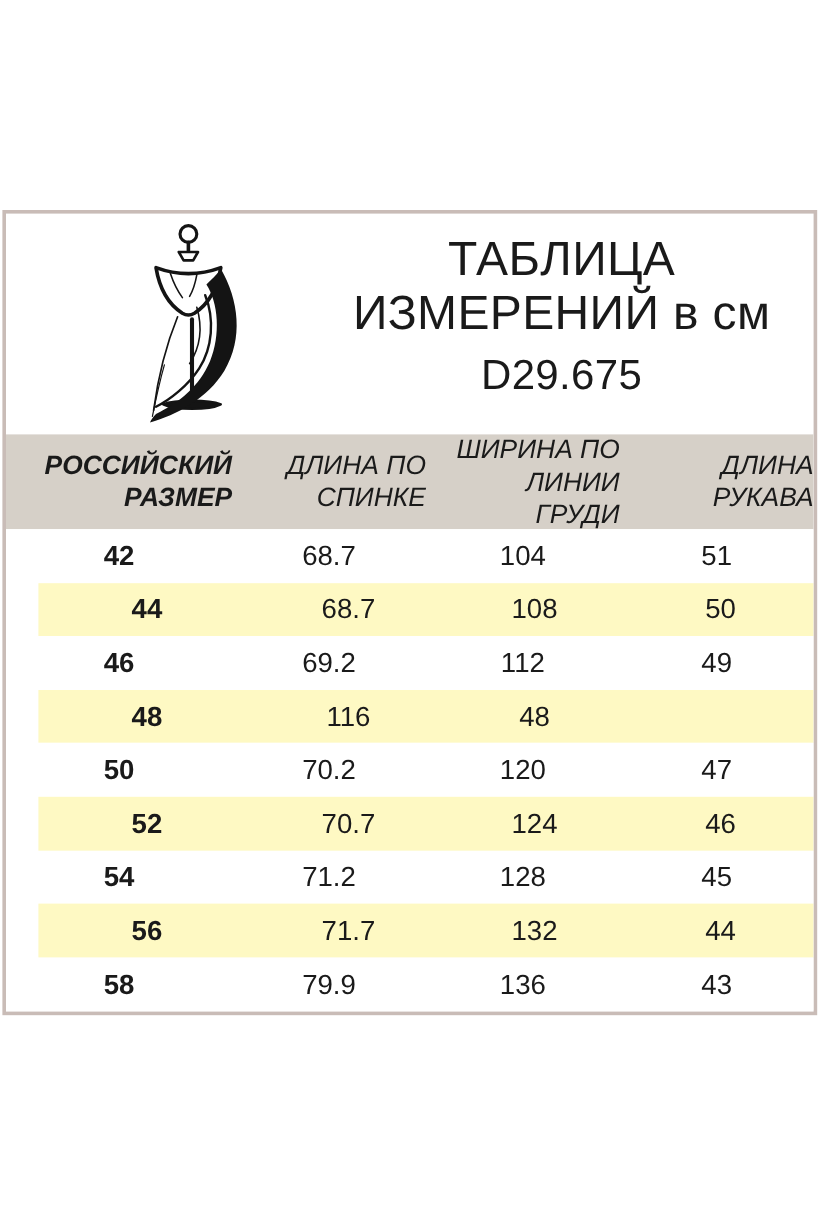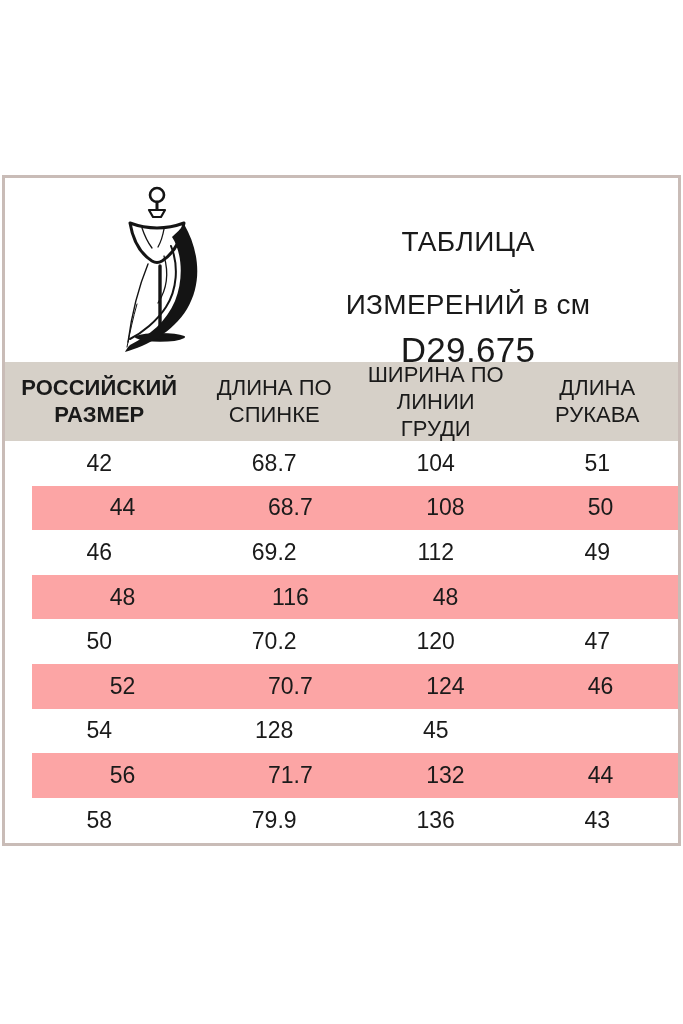--- a/index.html
+++ b/index.html
@@ -10,36 +10,36 @@
   }
   .frame{
     position:absolute;left:2px;top:175px;width:679px;height:671px;
     box-sizing:border-box;border:3px solid #c9bcb7;background:#ffffff;
     overflow:hidden;
   }
   .top-section{position:relative;height:184px;}
   .mannequin{position:absolute;left:80px;top:5px;width:152px;height:172px;}
   .mannequin svg{width:100%;height:100%;display:block;}
   .title-block{position:absolute;left:250px;top:16px;width:426px;text-align:center;}
-  .title-line{font-size:28px;line-height:1.12;white-space:nowrap;letter-spacing:0.3px;margin-top:32px;}
+  .title-line{font-size:40px;line-height:1.12;white-space:nowrap;letter-spacing:0.3px;}
   .product-code{font-size:35px;margin-top:9px;letter-spacing:0.3px;}
   .thead{
     display:grid;grid-template-columns:28% 24% 24% 24%;
     height:79px;background:#d6d0c8;align-items:center;
-    font-size:22px;line-height:1.22;text-align:center;
+    font-size:22px;line-height:1.22;text-align:right;font-style:italic;
   }
   .th{white-space:pre-line;}
   .th-first{font-weight:bold;}
   .trow{
     display:grid;grid-template-columns:28% 24% 24% 24%;
     height:44.6px;align-items:center;font-size:23px;text-align:center;
     background:#ffffff;
   }
-  .trow.alt{background:#fca5a5;margin-left:27px;}
-  .cell-size{font-weight:normal;}
+  .trow.alt{background:#fef9c3;margin-left:27px;}
+  .cell-size{font-weight:bold;}
 </style>
 </head>
 <body>
 
 <div class="frame">
 
   <div class="top-section">
     <div class="mannequin">
       <svg viewBox="0 0 152 170" xmlns="http://www.w3.org/2000/svg" aria-hidden="true">
         <g fill="none" stroke="#141414" stroke-linecap="round">
@@ -113,20 +113,21 @@
       <div>47</div>
     </div>
     <div class="trow alt">
       <div class="cell-size">52</div>
       <div>70.7</div>
       <div>124</div>
       <div>46</div>
     </div>
     <div class="trow">
       <div class="cell-size">54</div>
+      <div>71.2</div>
       <div>128</div>
       <div>45</div>
     </div>
     <div class="trow alt">
       <div class="cell-size">56</div>
       <div>71.7</div>
       <div>132</div>
       <div>44</div>
     </div>
     <div class="trow">

